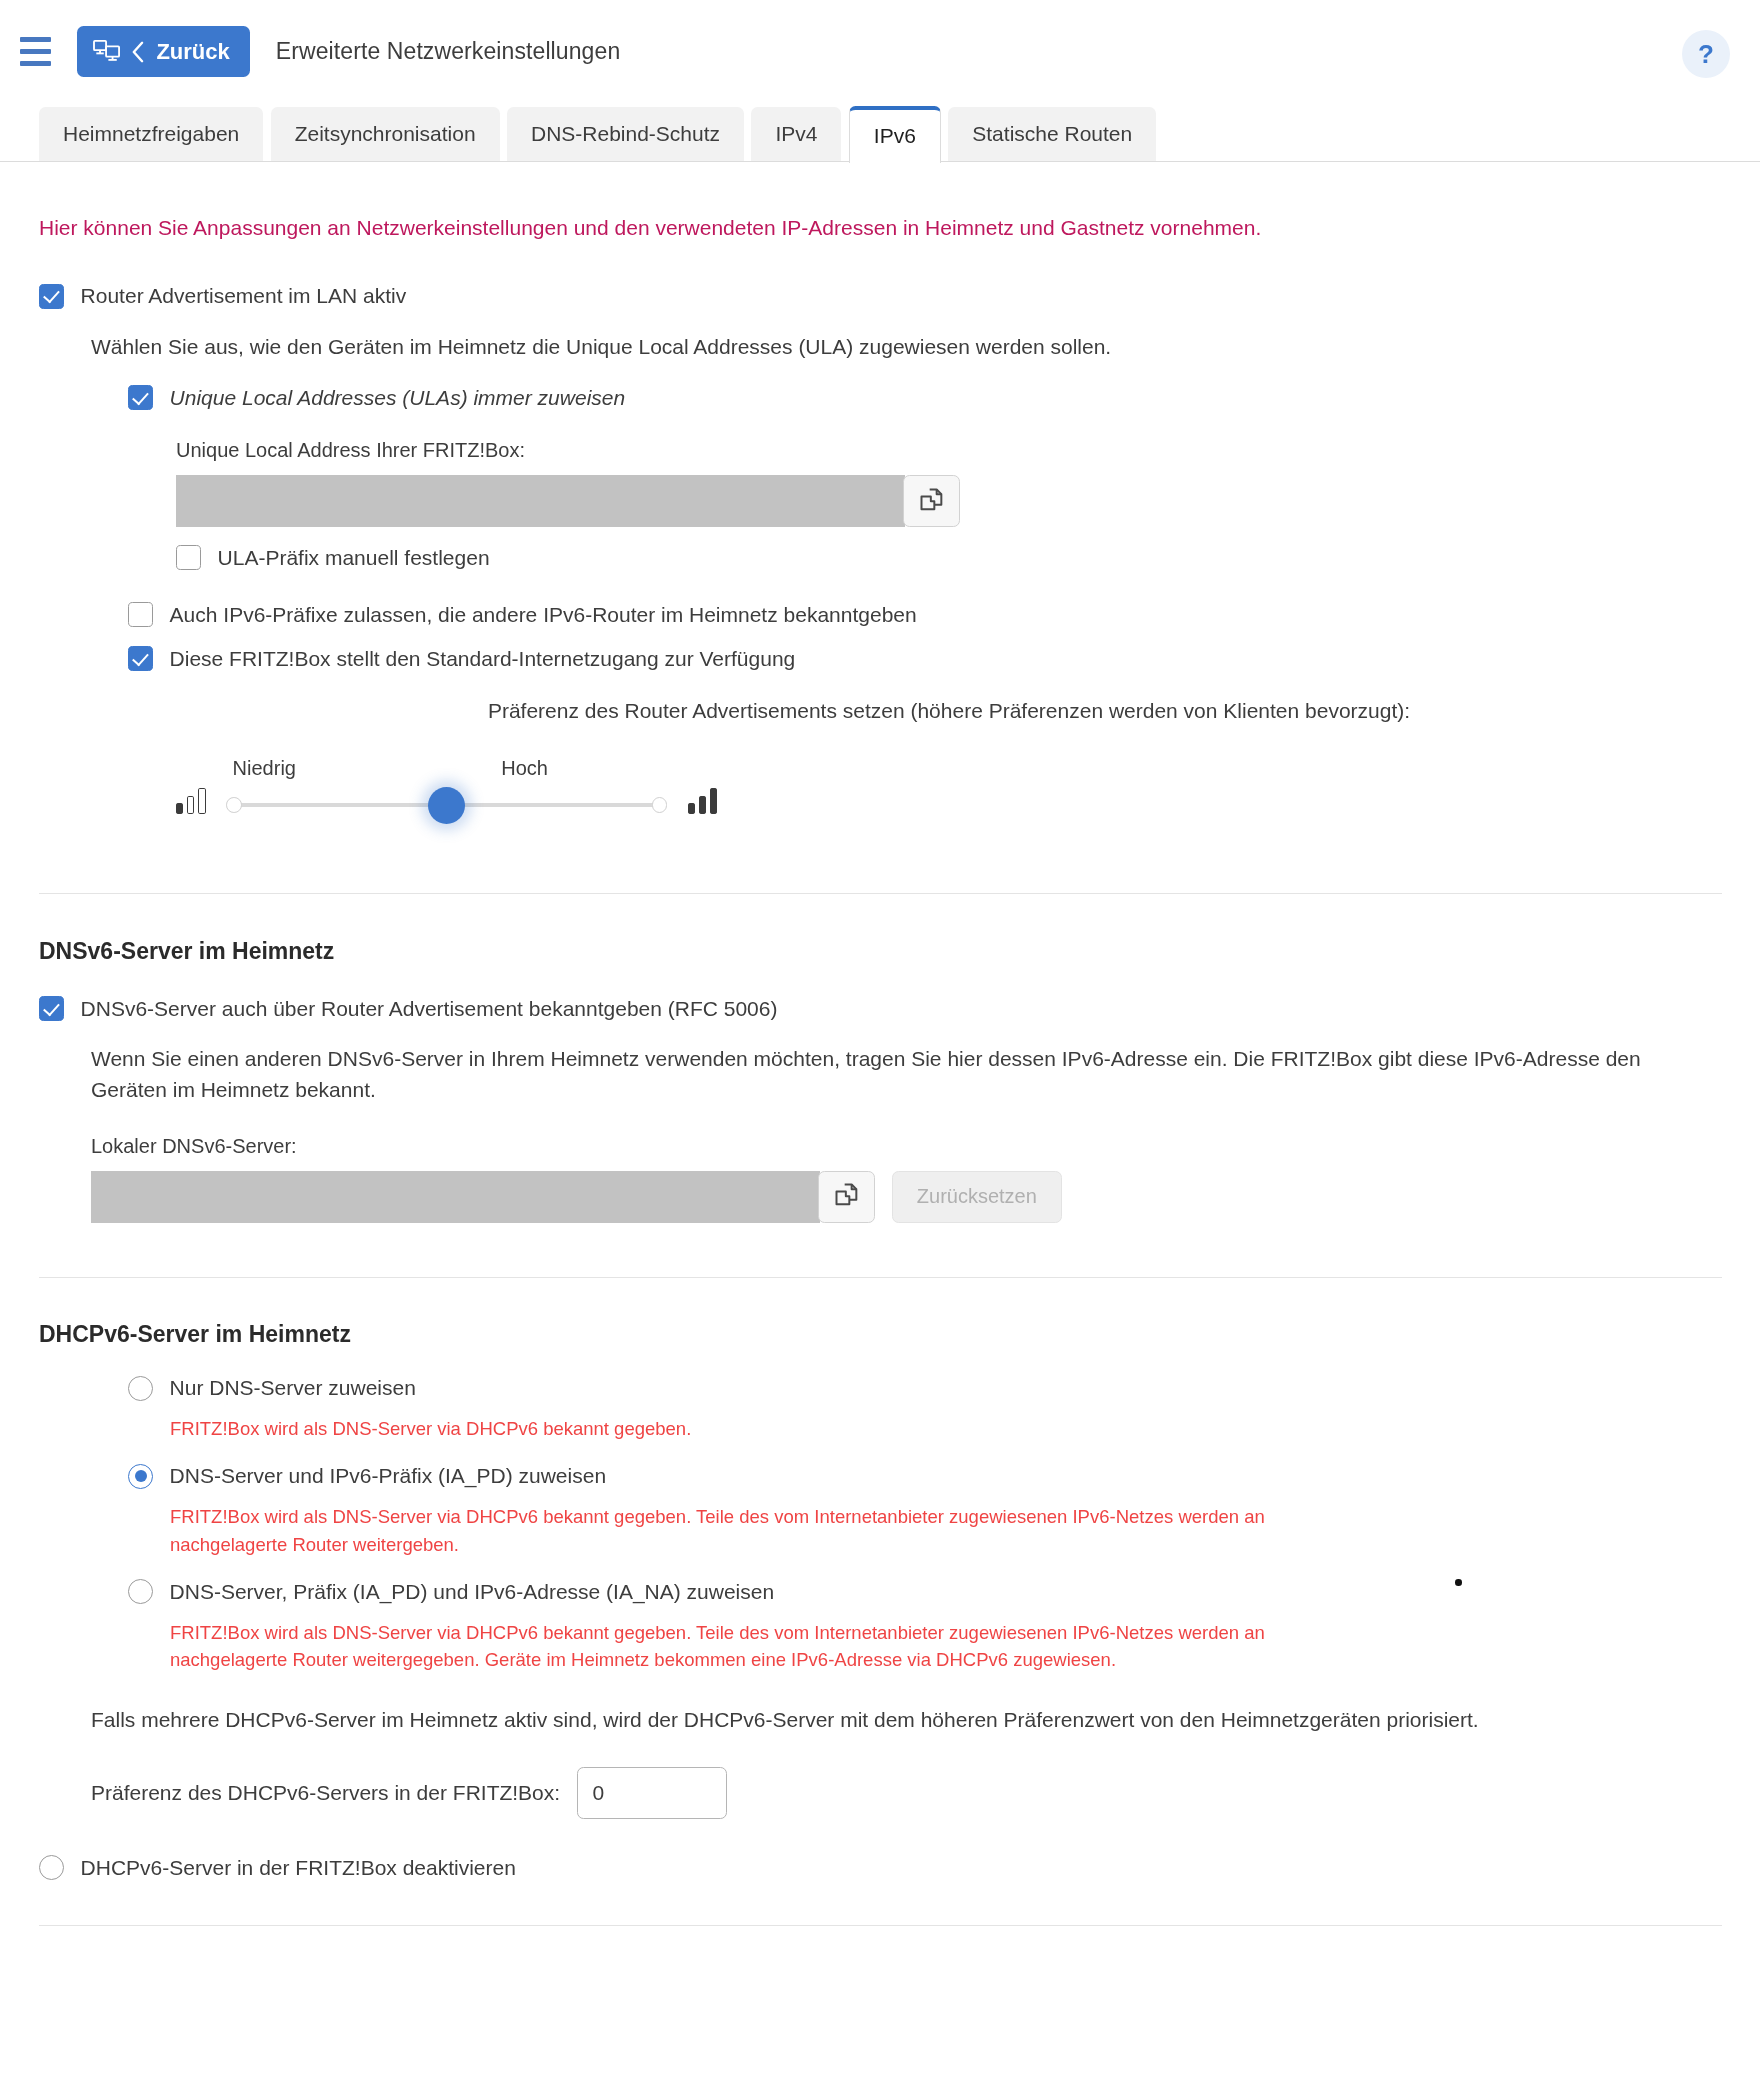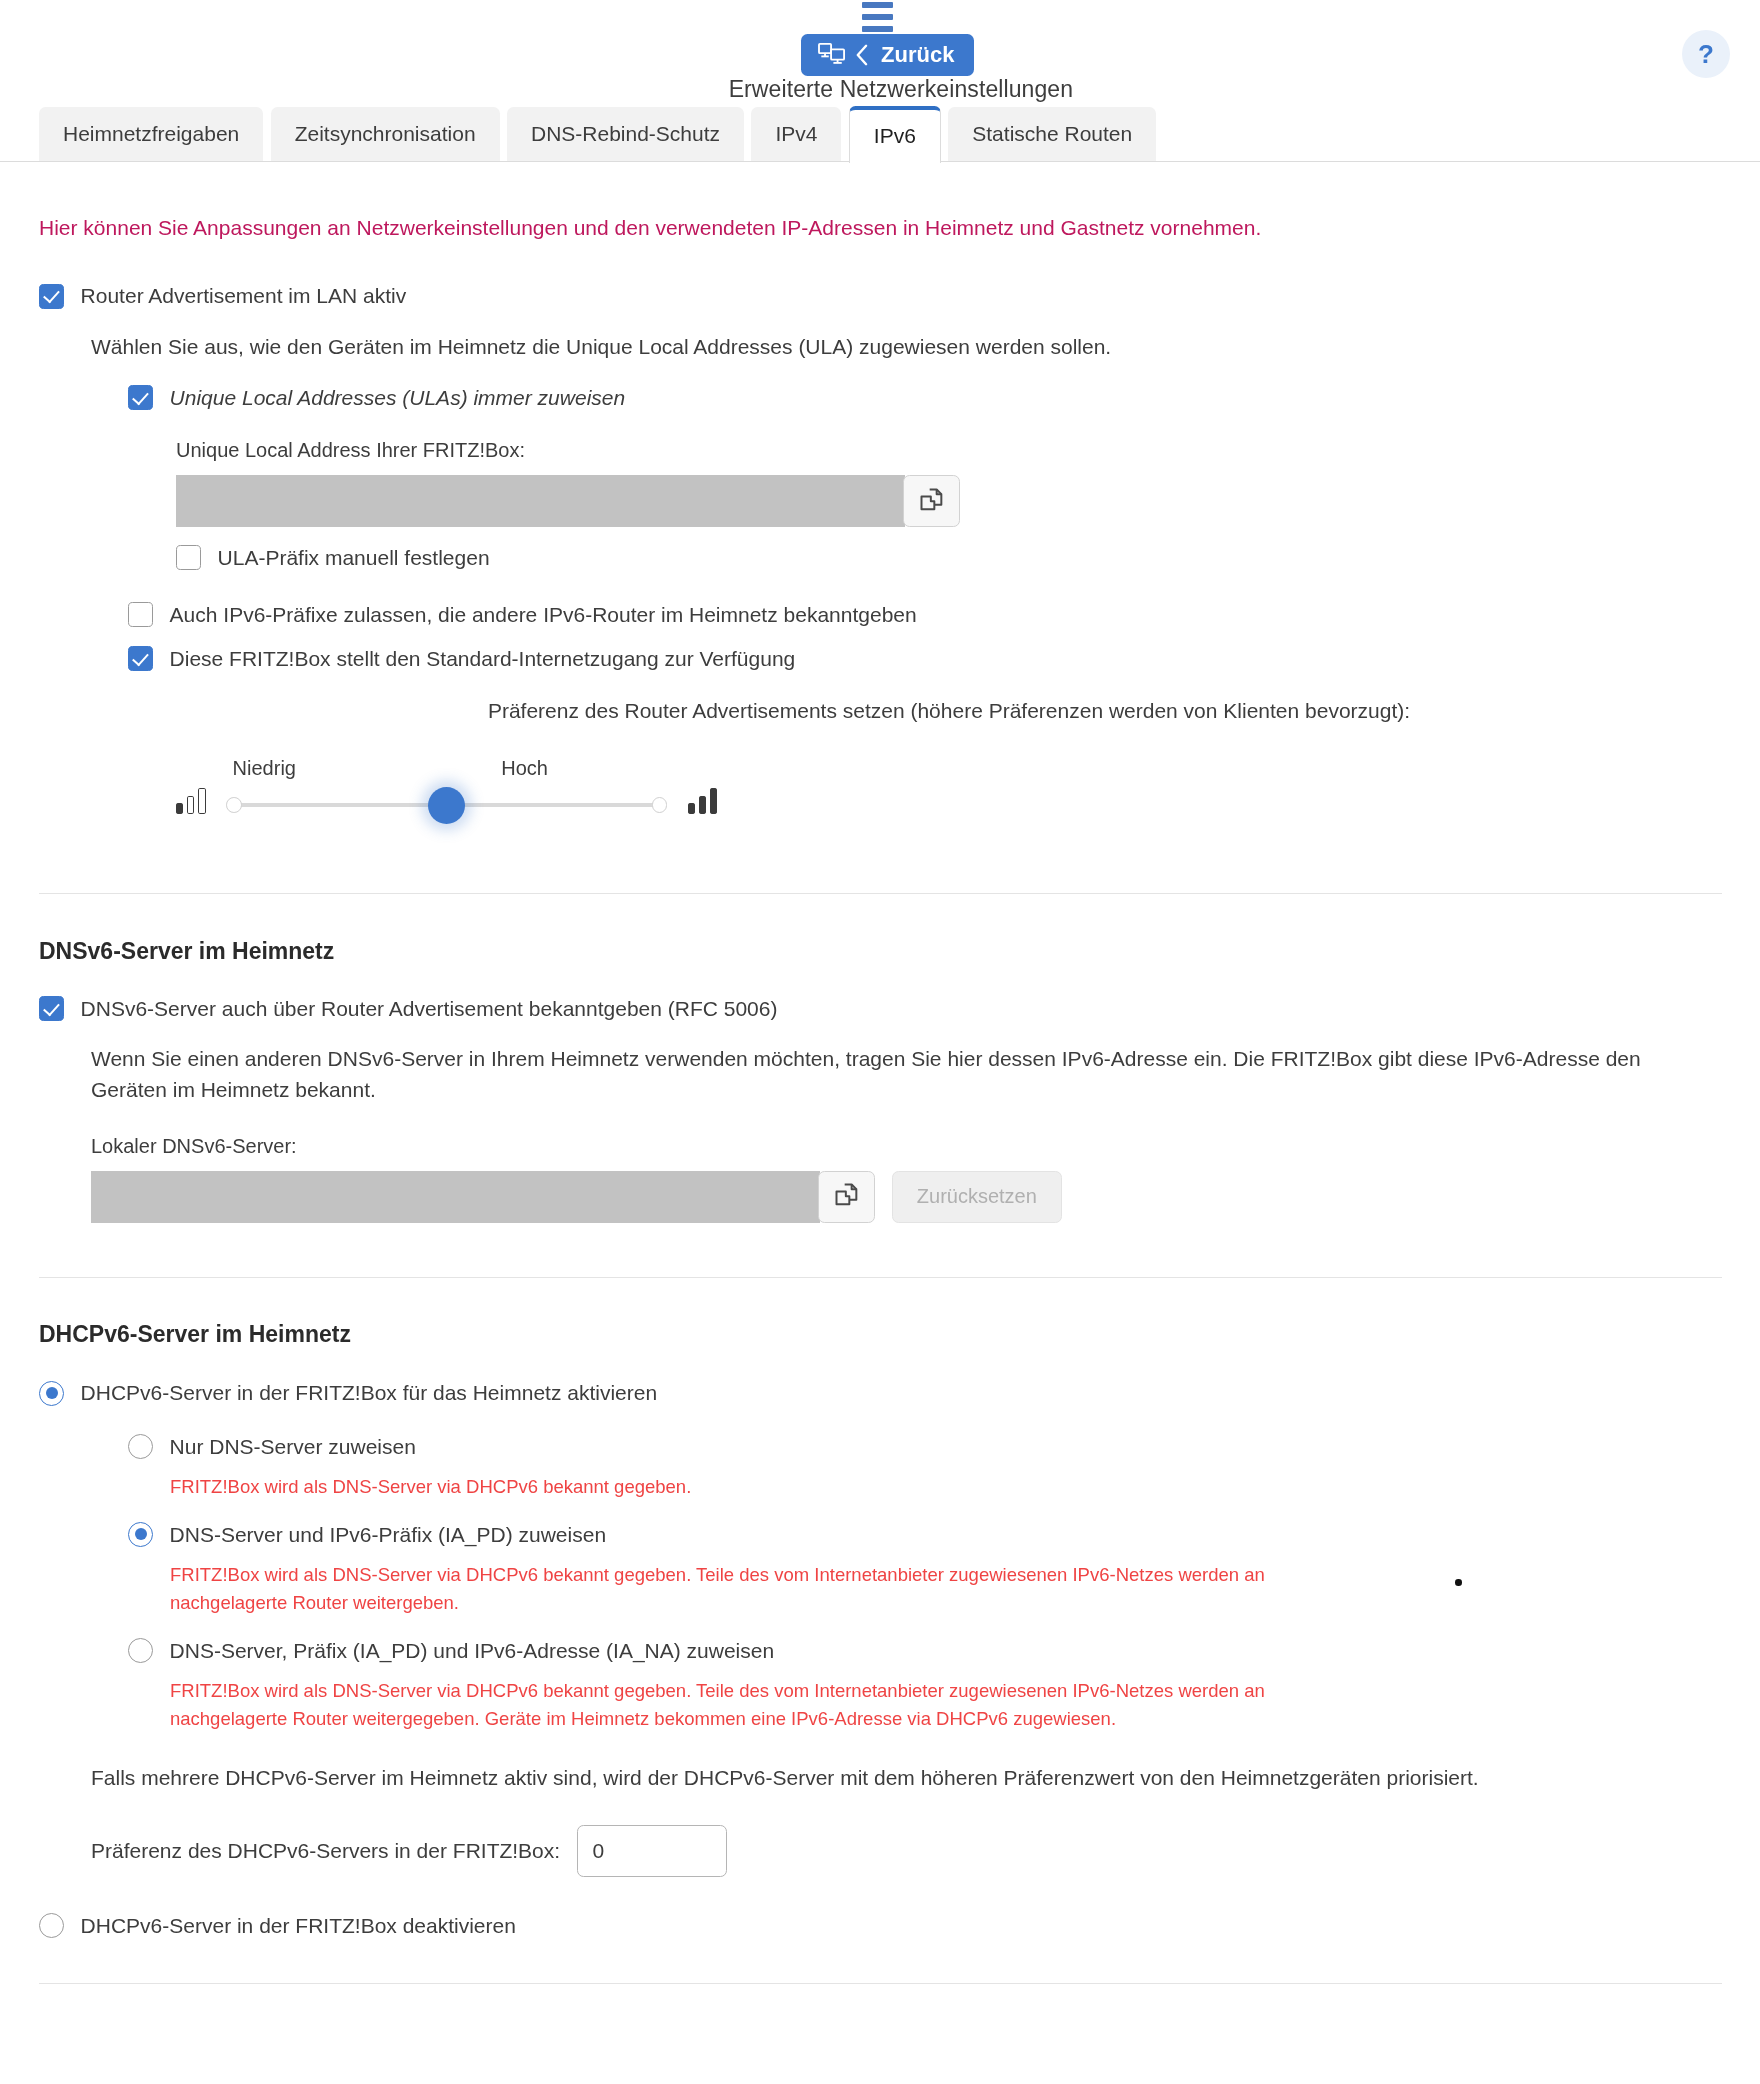--- a/index.html
+++ b/index.html
@@ -14,21 +14,20 @@
   .page { position: relative; width: 1761px; height: 2085px; background:#fff; }
 
   
   .topbar {
     position: relative;
     height: 103px;
     display: flex;
     align-items: center;
     padding-left: 14.8px;
     background: #ffffff;
-    flex-direction: column;
   }
   .hamburger {
     width: 42px; height: 42px;
     display: flex; flex-direction: column;
     justify-content: center; align-items: center;
     gap: 6.5px; cursor: pointer;
     margin-right: 20px;
   }
   .hamburger span {
     display:block; width: 31px; height: 5.5px;
@@ -409,24 +408,20 @@
           </span>
         </button>
         <button class="reset-btn">Zurücksetzen</button>
       </div>
     </div>
 
     <div class="divider" style="margin-top:54px;"></div>
 
     <div class="section-title" style="margin-top:44px;">DHCPv6-Server im Heimnetz</div>
 
-    <div class="cb-row" style="margin-top:31px;">
-      <span class="rad checked"></span>
-      <span class="cb-label">DHCPv6-Server in der FRITZ!Box für das Heimnetz aktivieren</span>
-    </div>
 
     <div style="margin-left:89px;">
       <div class="cb-row" style="margin-top:26px;">
         <span class="rad"></span>
         <span class="cb-label">Nur DNS-Server zuweisen</span>
       </div>
       <div class="sub-hint" style="margin:13px 0 0 42px;">FRITZ!Box wird als DNS-Server via DHCPv6 bekannt gegeben.</div>
     </div>
 
     <div style="margin-left:89px;">

